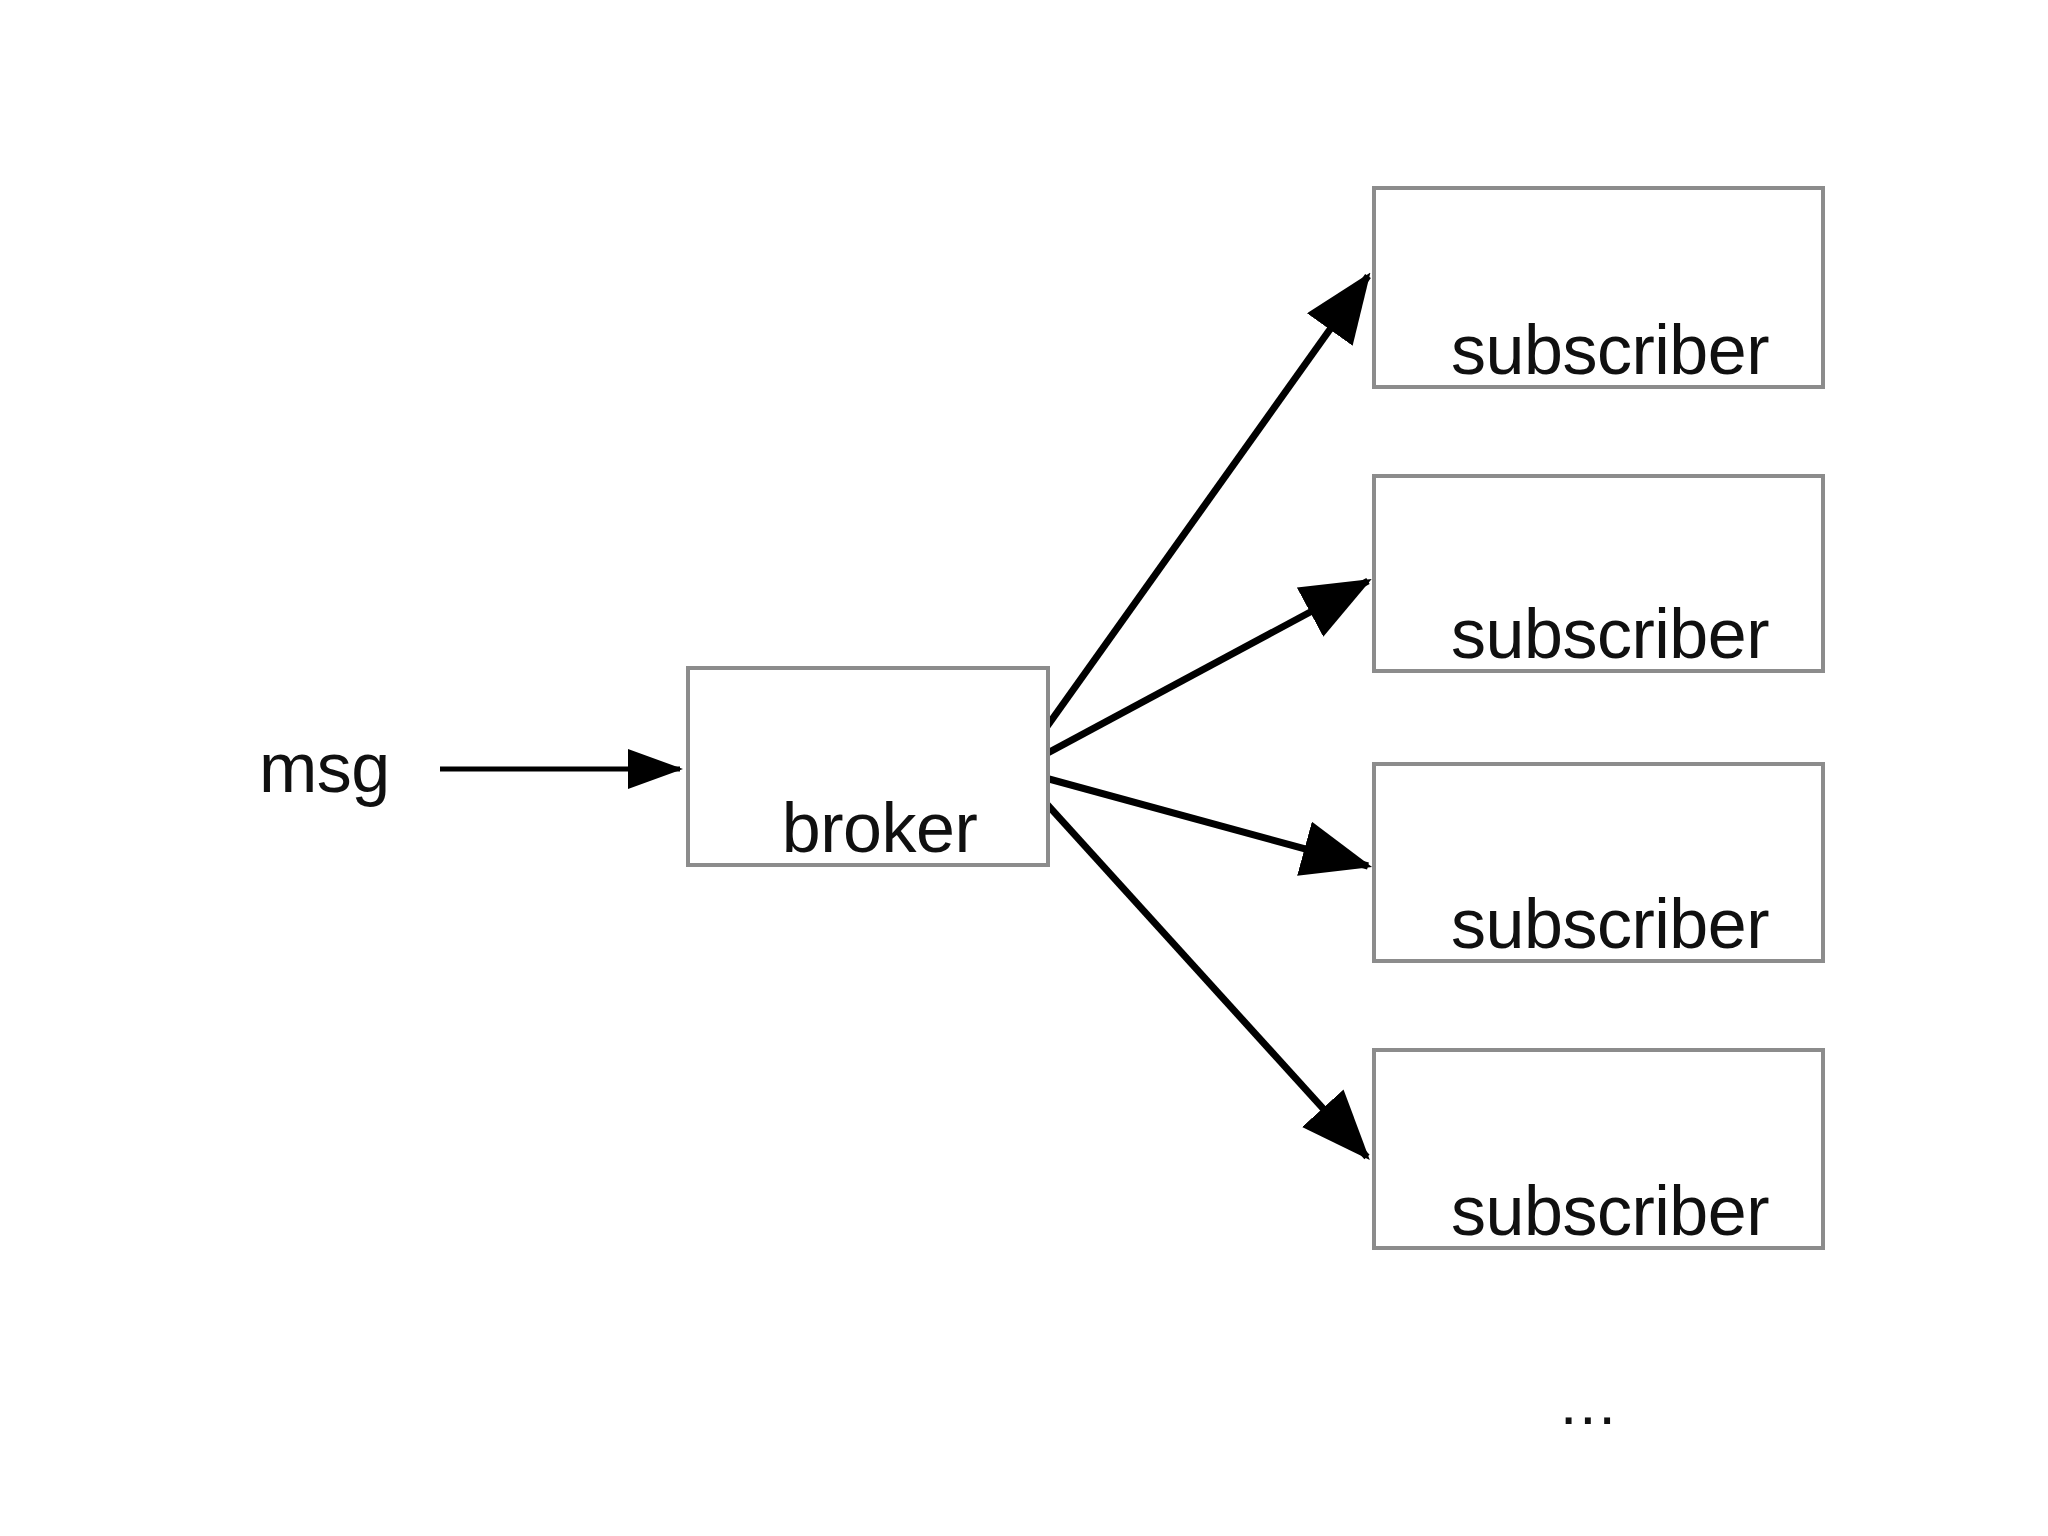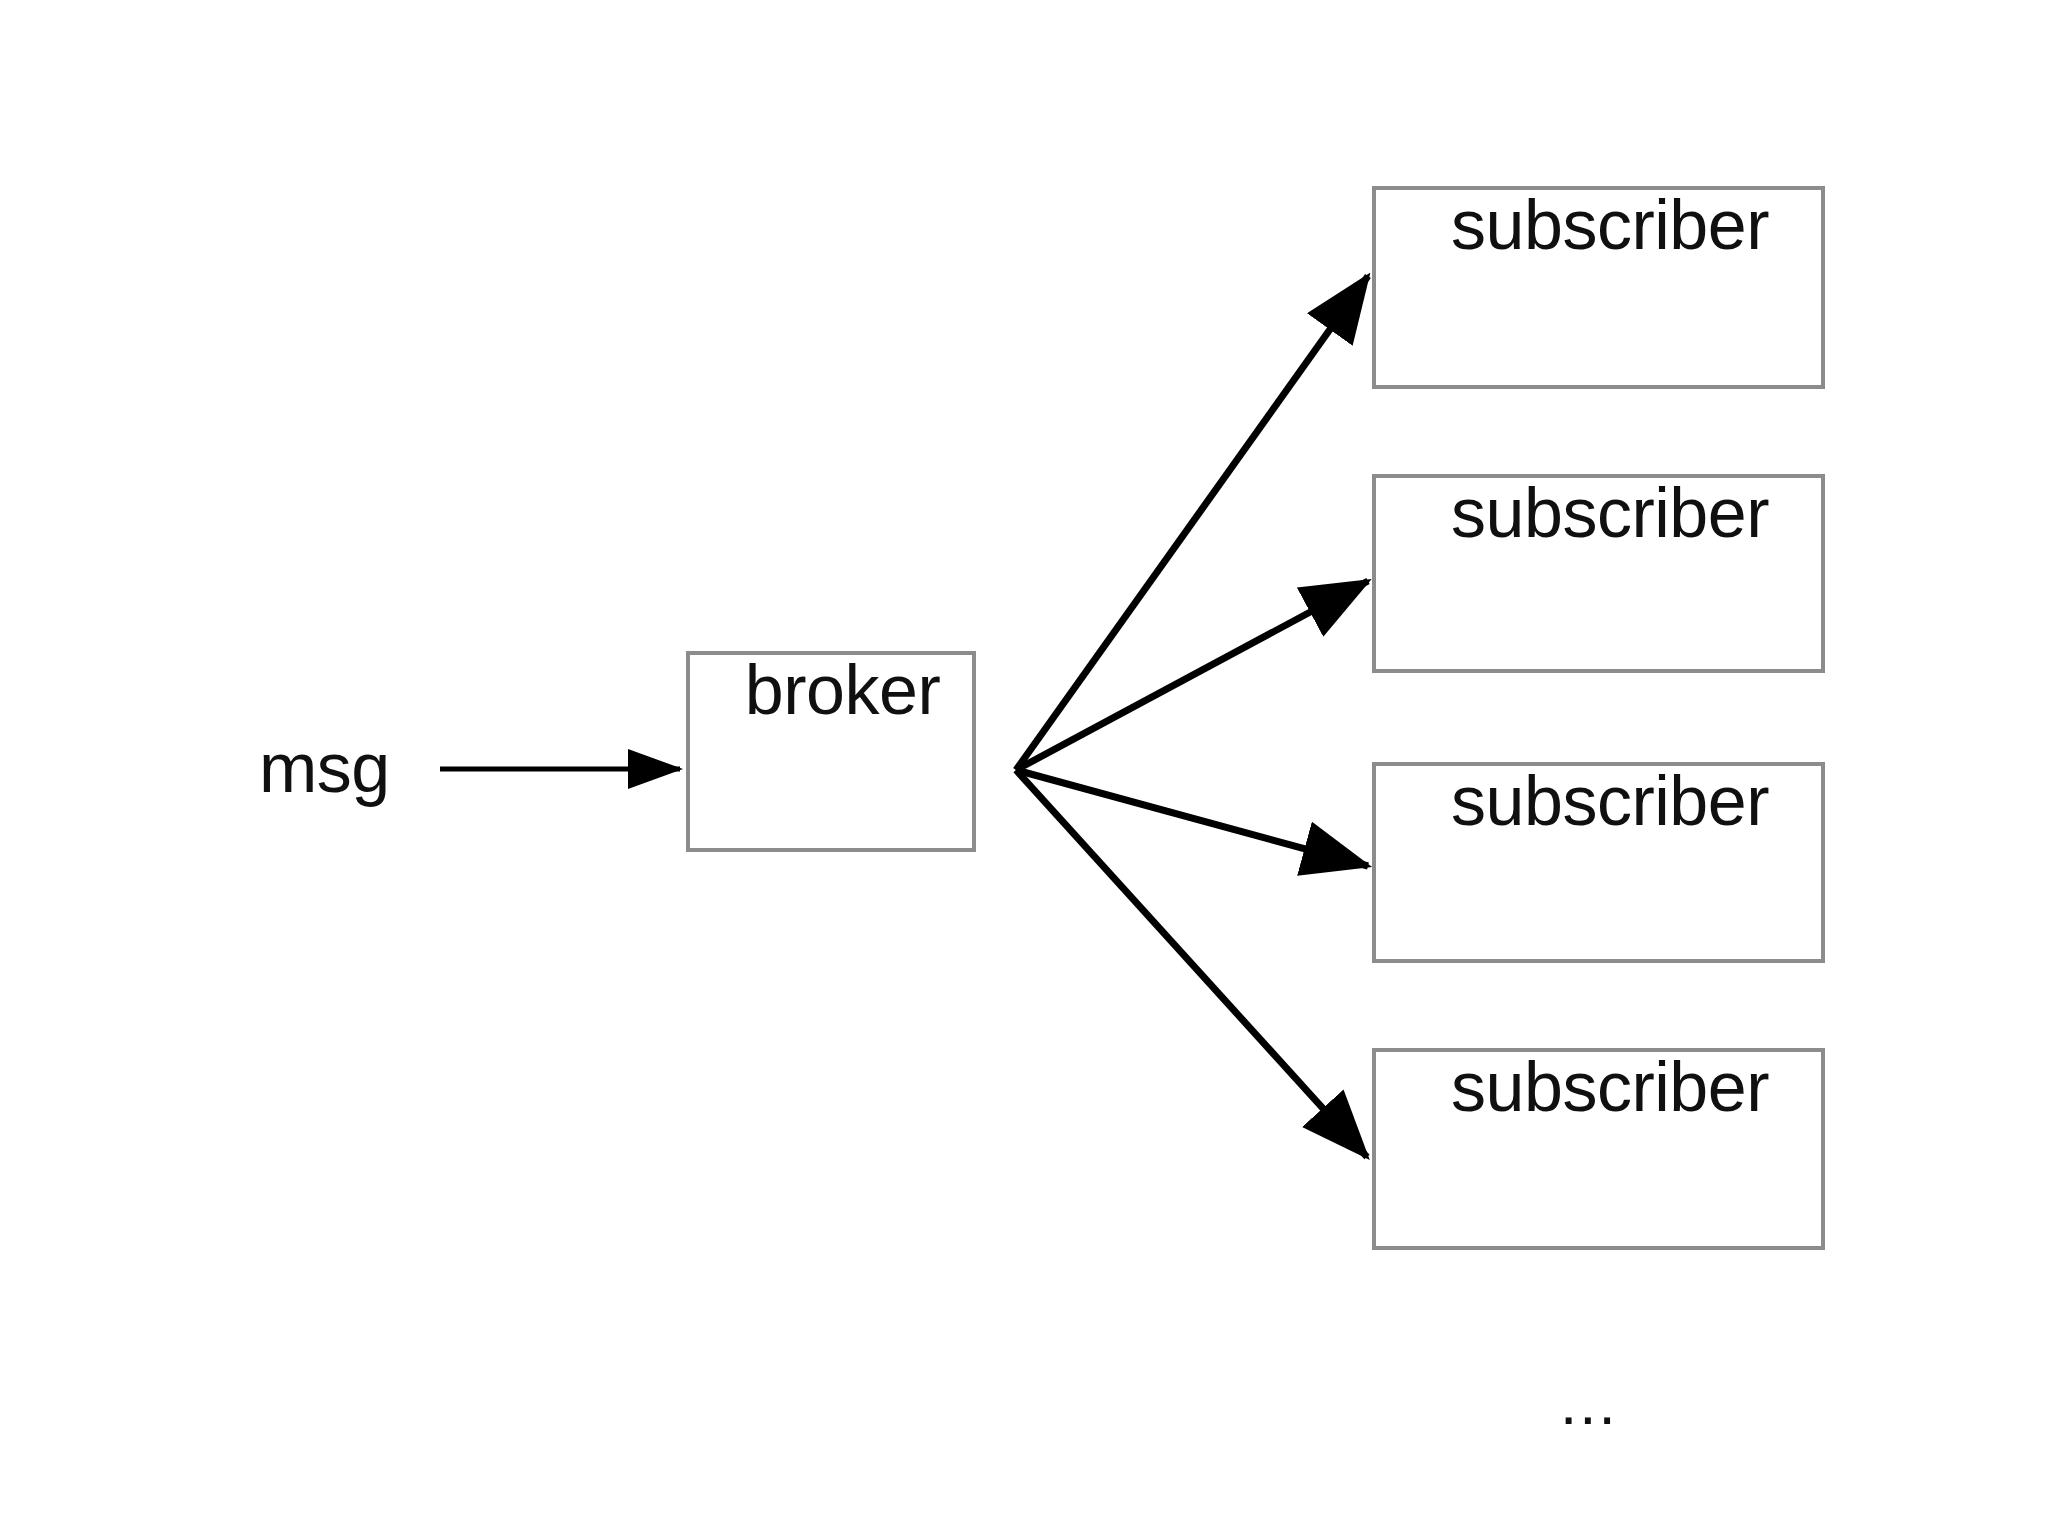--- a/index.html
+++ b/index.html
@@ -21,21 +21,21 @@
     top: 0;
     width: 2048px;
     height: 1536px;
   }
   .node-box {
     position: absolute;
     box-sizing: border-box;
     border: 4px solid #8c8c8c;
     background: #ffffff;
     display: flex;
-    align-items: flex-start;
+    align-items: flex-end;
     justify-content: center;
     padding-left: 23px;
   }
   .node-label {
     font-family: "Liberation Sans", sans-serif;
     font-size: 70px;
     font-weight: 400;
     color: #101010;
     letter-spacing: -0.5px;
     white-space: nowrap;
@@ -46,22 +46,22 @@
     font-family: "Liberation Sans", sans-serif;
     font-size: 70px;
     font-weight: 400;
     color: #101010;
     letter-spacing: -0.5px;
     white-space: nowrap;
     line-height: 1;
   }
   #broker-box {
     left: 686px;
-    top: 651px;
-    width: 290px;
+    top: 666px;
+    width: 364px;
     height: 201px;
   }
   #msg-label {
     left: 259px;
     top: 733px;
   }
   #ellipsis-label {
     left: 1560px;
     top: 1372px;
     font-size: 62px;

